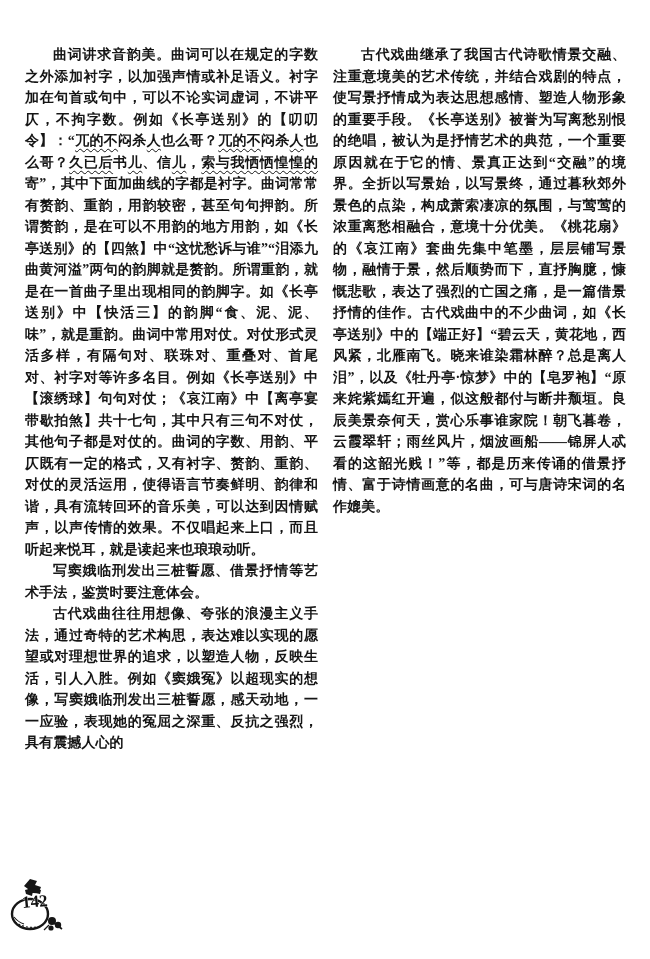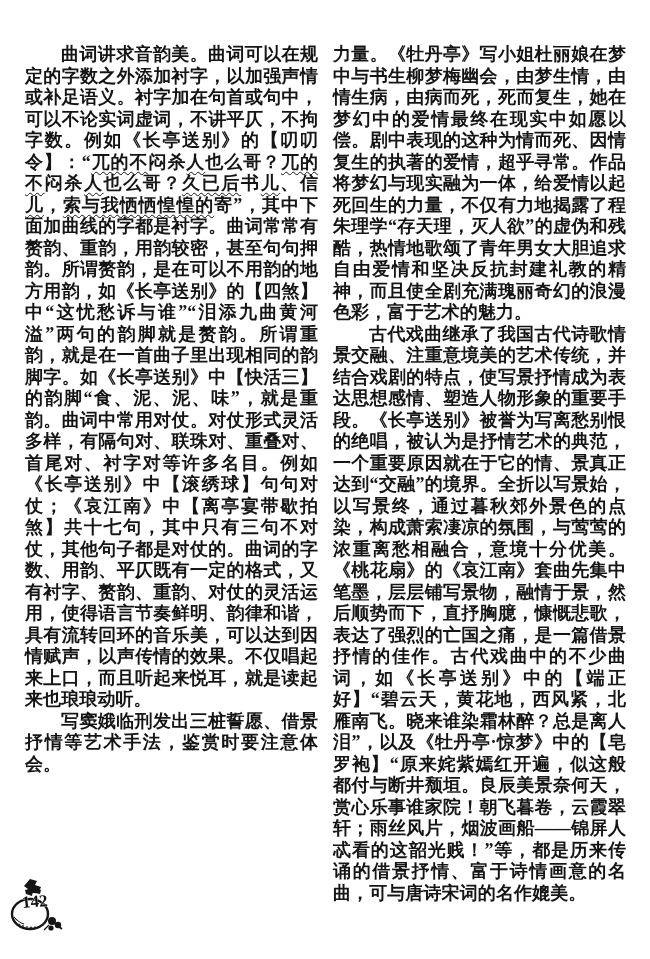--- a/index.html
+++ b/index.html
@@ -14,21 +14,21 @@
   }
   .columns {
     position: absolute;
     top: 44px;
     left: 25px;
     display: flex;
     gap: 15px;
   }
   .col {
     width: 293px;
-    font-size: 18px;
+    font-size: 14px;
     line-height: 21.5px;
     font-weight: 600;
     text-align: justify;
     letter-spacing: 0.1px;
   }
   .col p { margin: 0; padding: 0; }
   .col p.indent { text-indent: 2em; }
   .wavy {
     text-decoration-line: underline;
     text-decoration-style: wavy;
@@ -56,23 +56,23 @@
 </style>
 </head>
 <body>
 
 <div class="page">
 
   <div class="columns">
     <div class="col" id="col-left">
         <p class="indent"><span>曲词讲求音韵美。曲词可以在规定的字数之外添加衬字，以加强声情或补足语义。衬字加在句首或句中，可以不论实词虚词，不讲平仄，不拘字数。例如《长亭送别》的【叨叨令】：“</span><span class="wavy">兀的不</span><span>闷杀</span><span class="wavy">人</span><span>也么哥？</span><span class="wavy">兀的不</span><span>闷杀</span><span class="wavy">人</span><span>也么哥？</span><span class="wavy">久已后</span><span>书</span><span class="wavy">儿</span><span>、信</span><span class="wavy">儿</span><span>，</span><span class="wavy">索与我恓恓惶惶的</span><span>寄”，其中下面加曲线的字都是衬字。曲词常常有赘韵、重韵，用韵较密，甚至句句押韵。所谓赘韵，是在可以不用韵的地方用韵，如《长亭送别》的【四煞】中“这忧愁诉与谁”“泪添九曲黄河溢”两句的韵脚就是赘韵。所谓重韵，就是在一首曲子里出现相同的韵脚字。如《长亭送别》中【快活三】的韵脚“食、泥、泥、味”，就是重韵。曲词中常用对仗。对仗形式灵活多样，有隔句对、联珠对、重叠对、首尾对、衬字对等许多名目。例如《长亭送别》中【滚绣球】句句对仗；《哀江南》中【离亭宴带歇拍煞】共十七句，其中只有三句不对仗，其他句子都是对仗的。曲词的字数、用韵、平仄既有一定的格式，又有衬字、赘韵、重韵、对仗的灵活运用，使得语言节奏鲜明、韵律和谐，具有流转回环的音乐美，可以达到因情赋声，以声传情的效果。不仅唱起来上口，而且听起来悦耳，就是读起来也琅琅动听。</span></p>
         <p class="indent"><span>写窦娥临刑发出三桩誓愿、借景抒情等艺术手法，鉴赏时要注意体会。</span></p>
+        <p class="indent"><span>古代戏曲往往用想像、夸张的浪漫主义手法，通过奇特的艺术构思，表达难以实现的愿望或对理想世界的追求，以塑造人物，反映生活，引人入胜。例如《窦娥冤》以超现实的想像，写窦娥临刑发出三桩誓愿，感天动地，一一应验，表现她的冤屈之深重、反抗之强烈，具有震撼人心的</span></p>
       </div>
     <div class="col" id="col-right">
-        <p class=""><span>力量。《牡丹亭》写小姐杜丽娘在梦中与书生柳梦梅幽会，由梦生情，由情生病，由病而死，死而复生，她在梦幻中的爱情最终在现实中如愿以偿。剧中表现的这种为情而死、因情复生的执著的爱情，超乎寻常。作品将梦幻与现实融为一体，给爱情以起死回生的力量，不仅有力地揭露了程朱理学“存天理，灭人欲”的虚伪和残酷，热情地歌颂了青年男女大胆追求自由爱情和坚决反抗封建礼教的精神，而且使全剧充满瑰丽奇幻的浪漫色彩，富于艺术的魅力。</span></p>
         <p class="indent"><span>古代戏曲继承了我国古代诗歌情景交融、注重意境美的艺术传统，并结合戏剧的特点，使写景抒情成为表达思想感情、塑造人物形象的重要手段。《长亭送别》被誉为写离愁别恨的绝唱，被认为是抒情艺术的典范，一个重要原因就在于它的情、景真正达到“交融”的境界。全折以写景始，以写景终，通过暮秋郊外景色的点染，构成萧索凄凉的氛围，与莺莺的浓重离愁相融合，意境十分优美。《桃花扇》的《哀江南》套曲先集中笔墨，层层铺写景物，融情于景，然后顺势而下，直抒胸臆，慷慨悲歌，表达了强烈的亡国之痛，是一篇借景抒情的佳作。古代戏曲中的不少曲词，如《长亭送别》中的【端正好】“碧云天，黄花地，西风紧，北雁南飞。晓来谁染霜林醉？总是离人泪”，以及《牡丹亭·惊梦》中的【皂罗袍】“原来姹紫嫣红开遍，似这般都付与断井颓垣。良辰美景奈何天，赏心乐事谁家院！朝飞暮卷，云霞翠轩；雨丝风片，烟波画船——锦屏人忒看的这韶光贱！”等，都是历来传诵的借景抒情、富于诗情画意的名曲，可与唐诗宋词的名作媲美。</span></p>
       </div>
   </div>
 
   <div class="pagenum">
     <svg viewBox="0 0 66 68" aria-hidden="true">
 
       <path d="M25 3 l7 2 -2 4 6 2 -2 5 -6 -1 -1 5 -6 -2 2 -5 -4 -3 z" fill="#161616"></path>
       <path d="M20 14 q8 -3 16 0 l-1 4 q-7 -2 -14 0 z" fill="#161616"></path>
 

